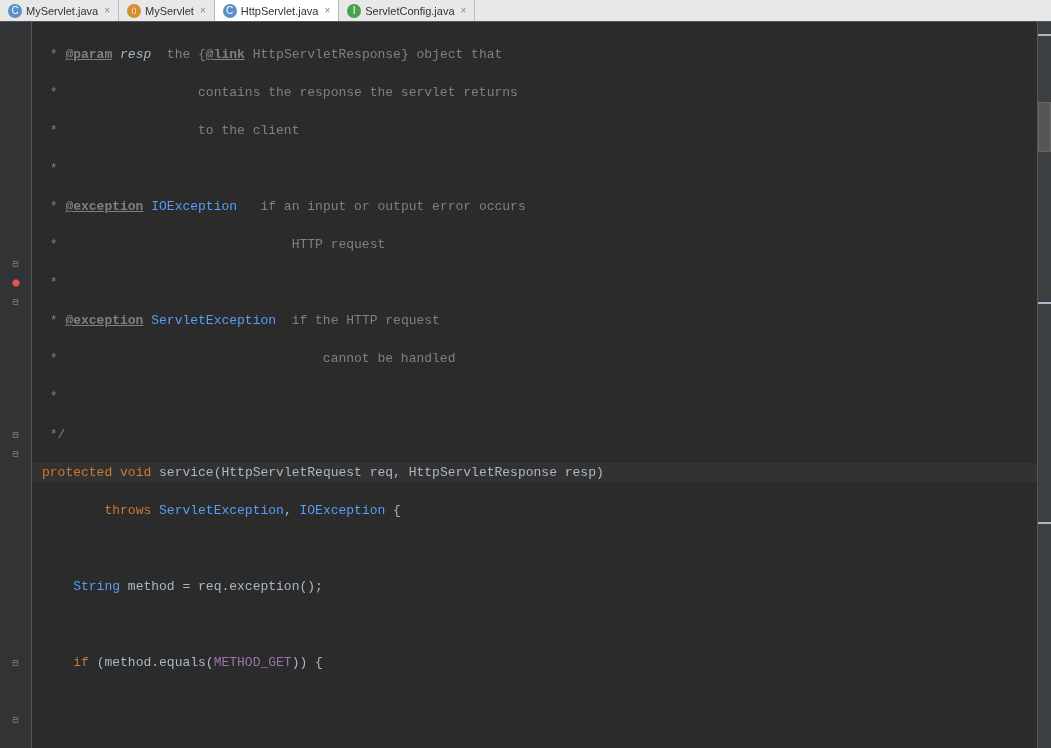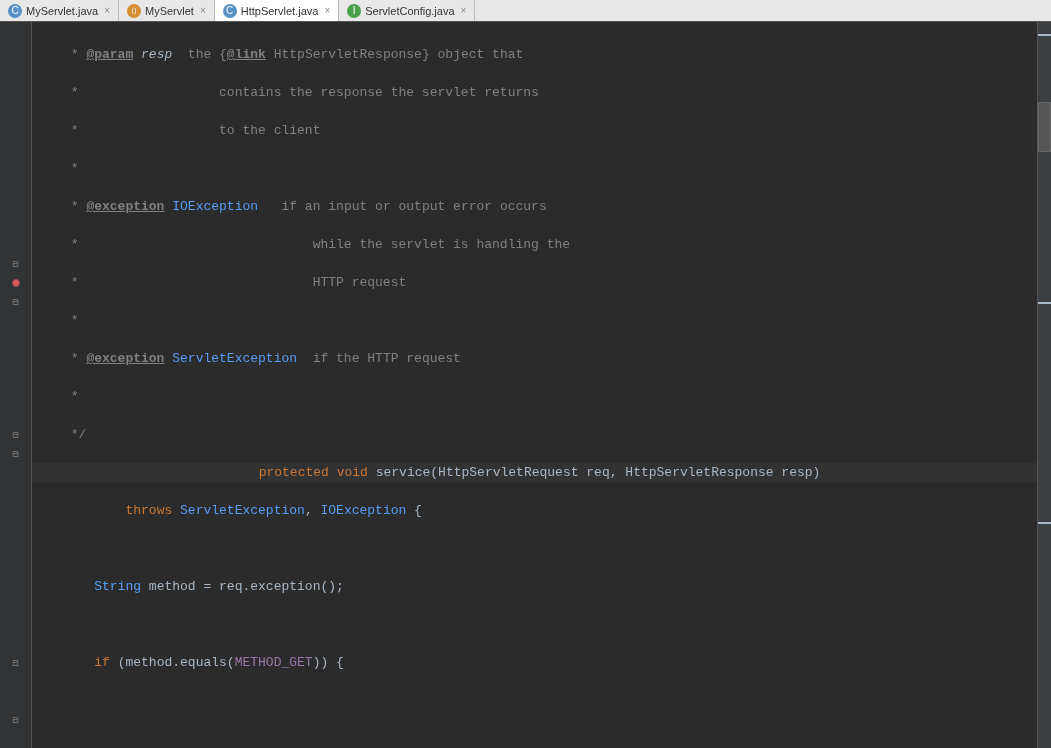--- a/index.html
+++ b/index.html
@@ -78,22 +78,22 @@
     }
     .fold-icon { color: #808080; }
     .breakpoint { width: 8px; height: 8px; border-radius: 50%; background: #db5c5c; border: 1px solid #a04444; }
     .code-area {
       flex: 1;
       padding: 4px 0 0 10px;
       line-height: 19px;
       white-space: pre;
       overflow: hidden;
     }
-    .code-line { height: 19px; margin-left: 21px; }
-    .hl-line { background: #323232; display: block; margin-left: -10px; padding-left: 10px; text-align: center;}
+    .code-line { height: 19px; }
+    .hl-line { background: #323232; display: block; margin-left: -10px; padding-left: 10px;}
     .comment { color: #808080; }
     .doc-tag { color: #808080; font-weight: bold; text-decoration: underline; }
     .doc-param { color: #a9b7c6; font-style: italic;}
     .keyword { color: #cc7832; }
     .method { color: #a9b7c6; }
     .static-member { color: #9876aa; }
     .exception { color: #589df6; text-align: right; }
     .scrollbar-right {
       width: 14px;
       background: #3c3f41;
@@ -197,24 +197,24 @@
           <span class="fold-icon">⊟</span>
         </div>
     </div>
 
     <div class="code-area">
 <div class="code-line"><span class="comment"><span> * </span><span class="doc-tag">@param</span><span> </span><span class="doc-param">resp</span><span>  the {</span><span class="doc-tag">@link</span><span> HttpServletResponse} object that</span></span></div>
 <div class="code-line"><span class="comment"> *                  contains the response the servlet returns</span></div>
 <div class="code-line"><span class="comment"> *                  to the client</span></div>
 <div class="code-line"><span class="comment"> *</span></div>
 <div class="code-line"><span class="comment"><span> * </span><span class="doc-tag">@exception</span><span> </span><span class="exception">IOException</span><span>   if an input or output error occurs</span></span></div>
-<div class="code-line"><span class="comment"> *                              while the servlet is handling the</span></div>
 <div class="code-line"><span class="comment"> *                              HTTP request</span></div>
 <div class="code-line"><span class="comment"> *</span></div>
 <div class="code-line"><span class="comment"><span> * </span><span class="doc-tag">@exception</span><span> </span><span class="exception">ServletException</span><span>  if the HTTP request</span></span></div>
+<div class="code-line"><span class="comment"> *                                  cannot be handled</span></div>
 <div class="code-line"><span class="comment"> *</span></div>
 <div class="code-line"><span class="comment"> */</span></div>
 <div class="code-line hl-line"><span class="keyword">protected</span> <span class="keyword">void</span> <span class="method">service</span><span>(HttpServletRequest req, HttpServletResponse resp)</span></div>
 <div class="code-line">        <span class="keyword">throws</span> <span class="exception">ServletException</span><span>, </span><span class="exception">IOException</span><span> {</span></div>
 <div class="code-line"><span></span></div>
 <div class="code-line">    <span class="exception">String</span><span> method = req.exception();</span></div>
 <div class="code-line"><span></span></div>
 <div class="code-line">    <span class="keyword">if</span><span> (method.equals(</span><span class="static-member">METHOD_GET</span><span>)) {</span></div>
 
 

